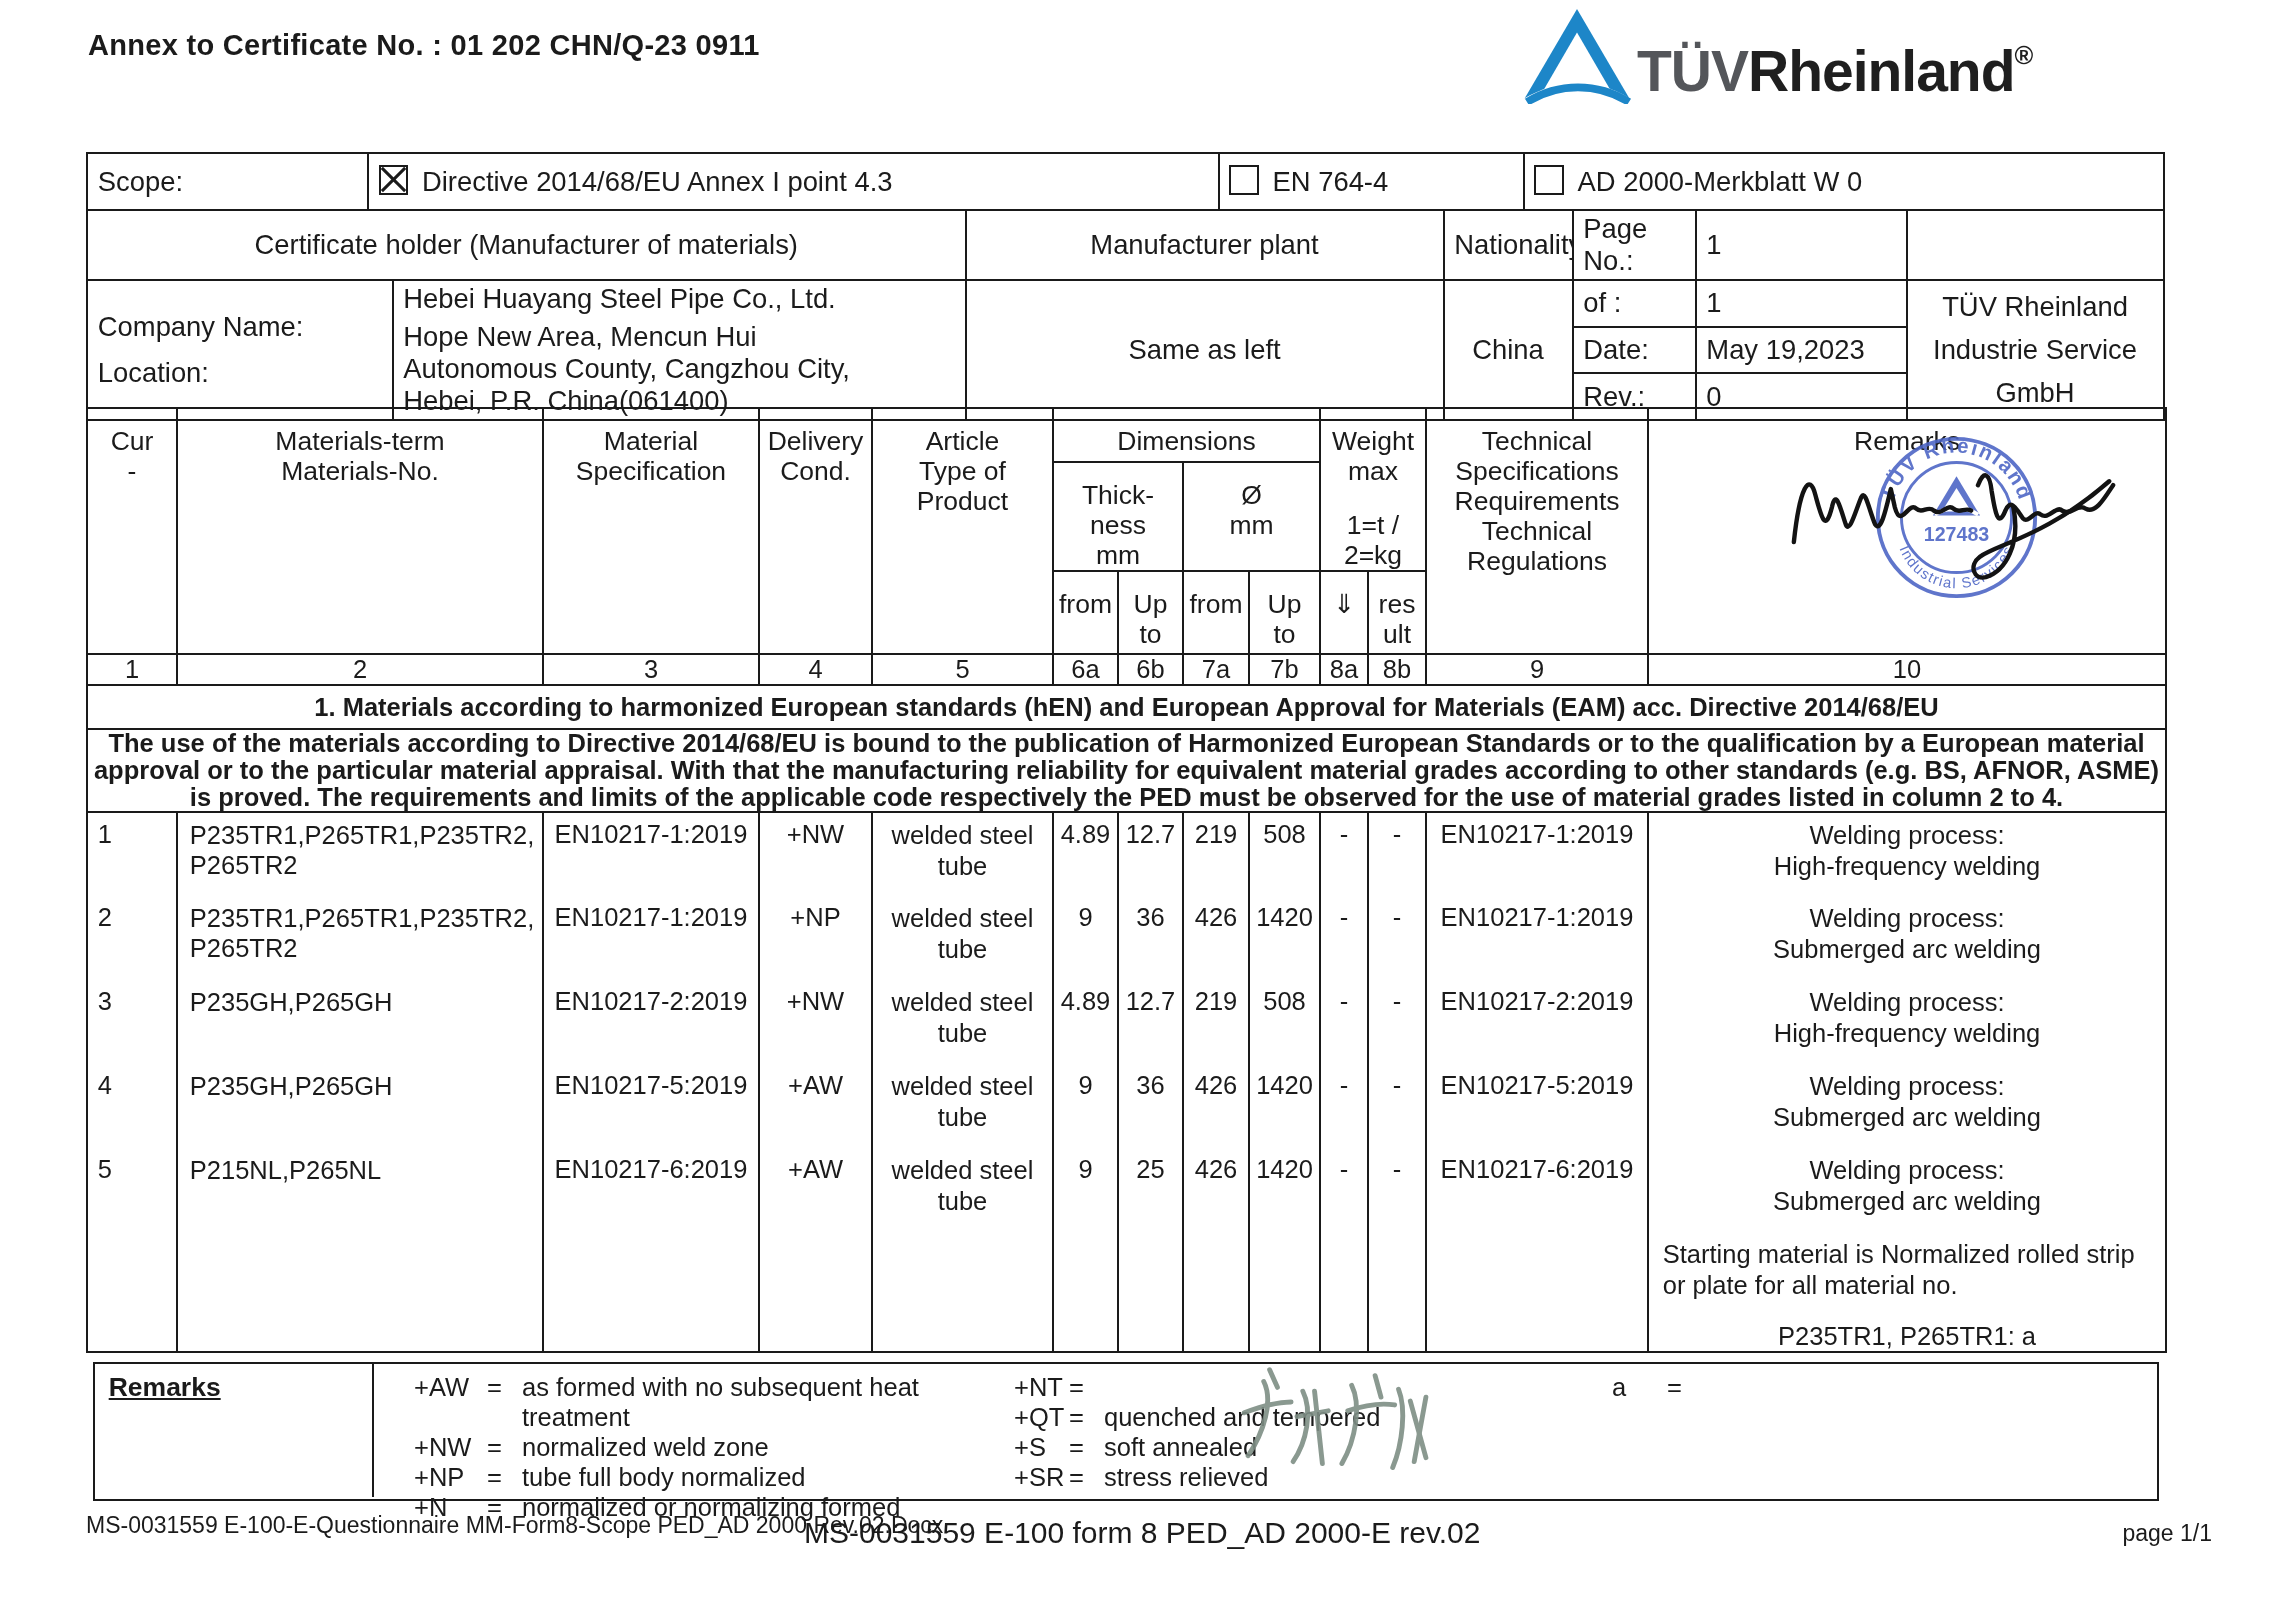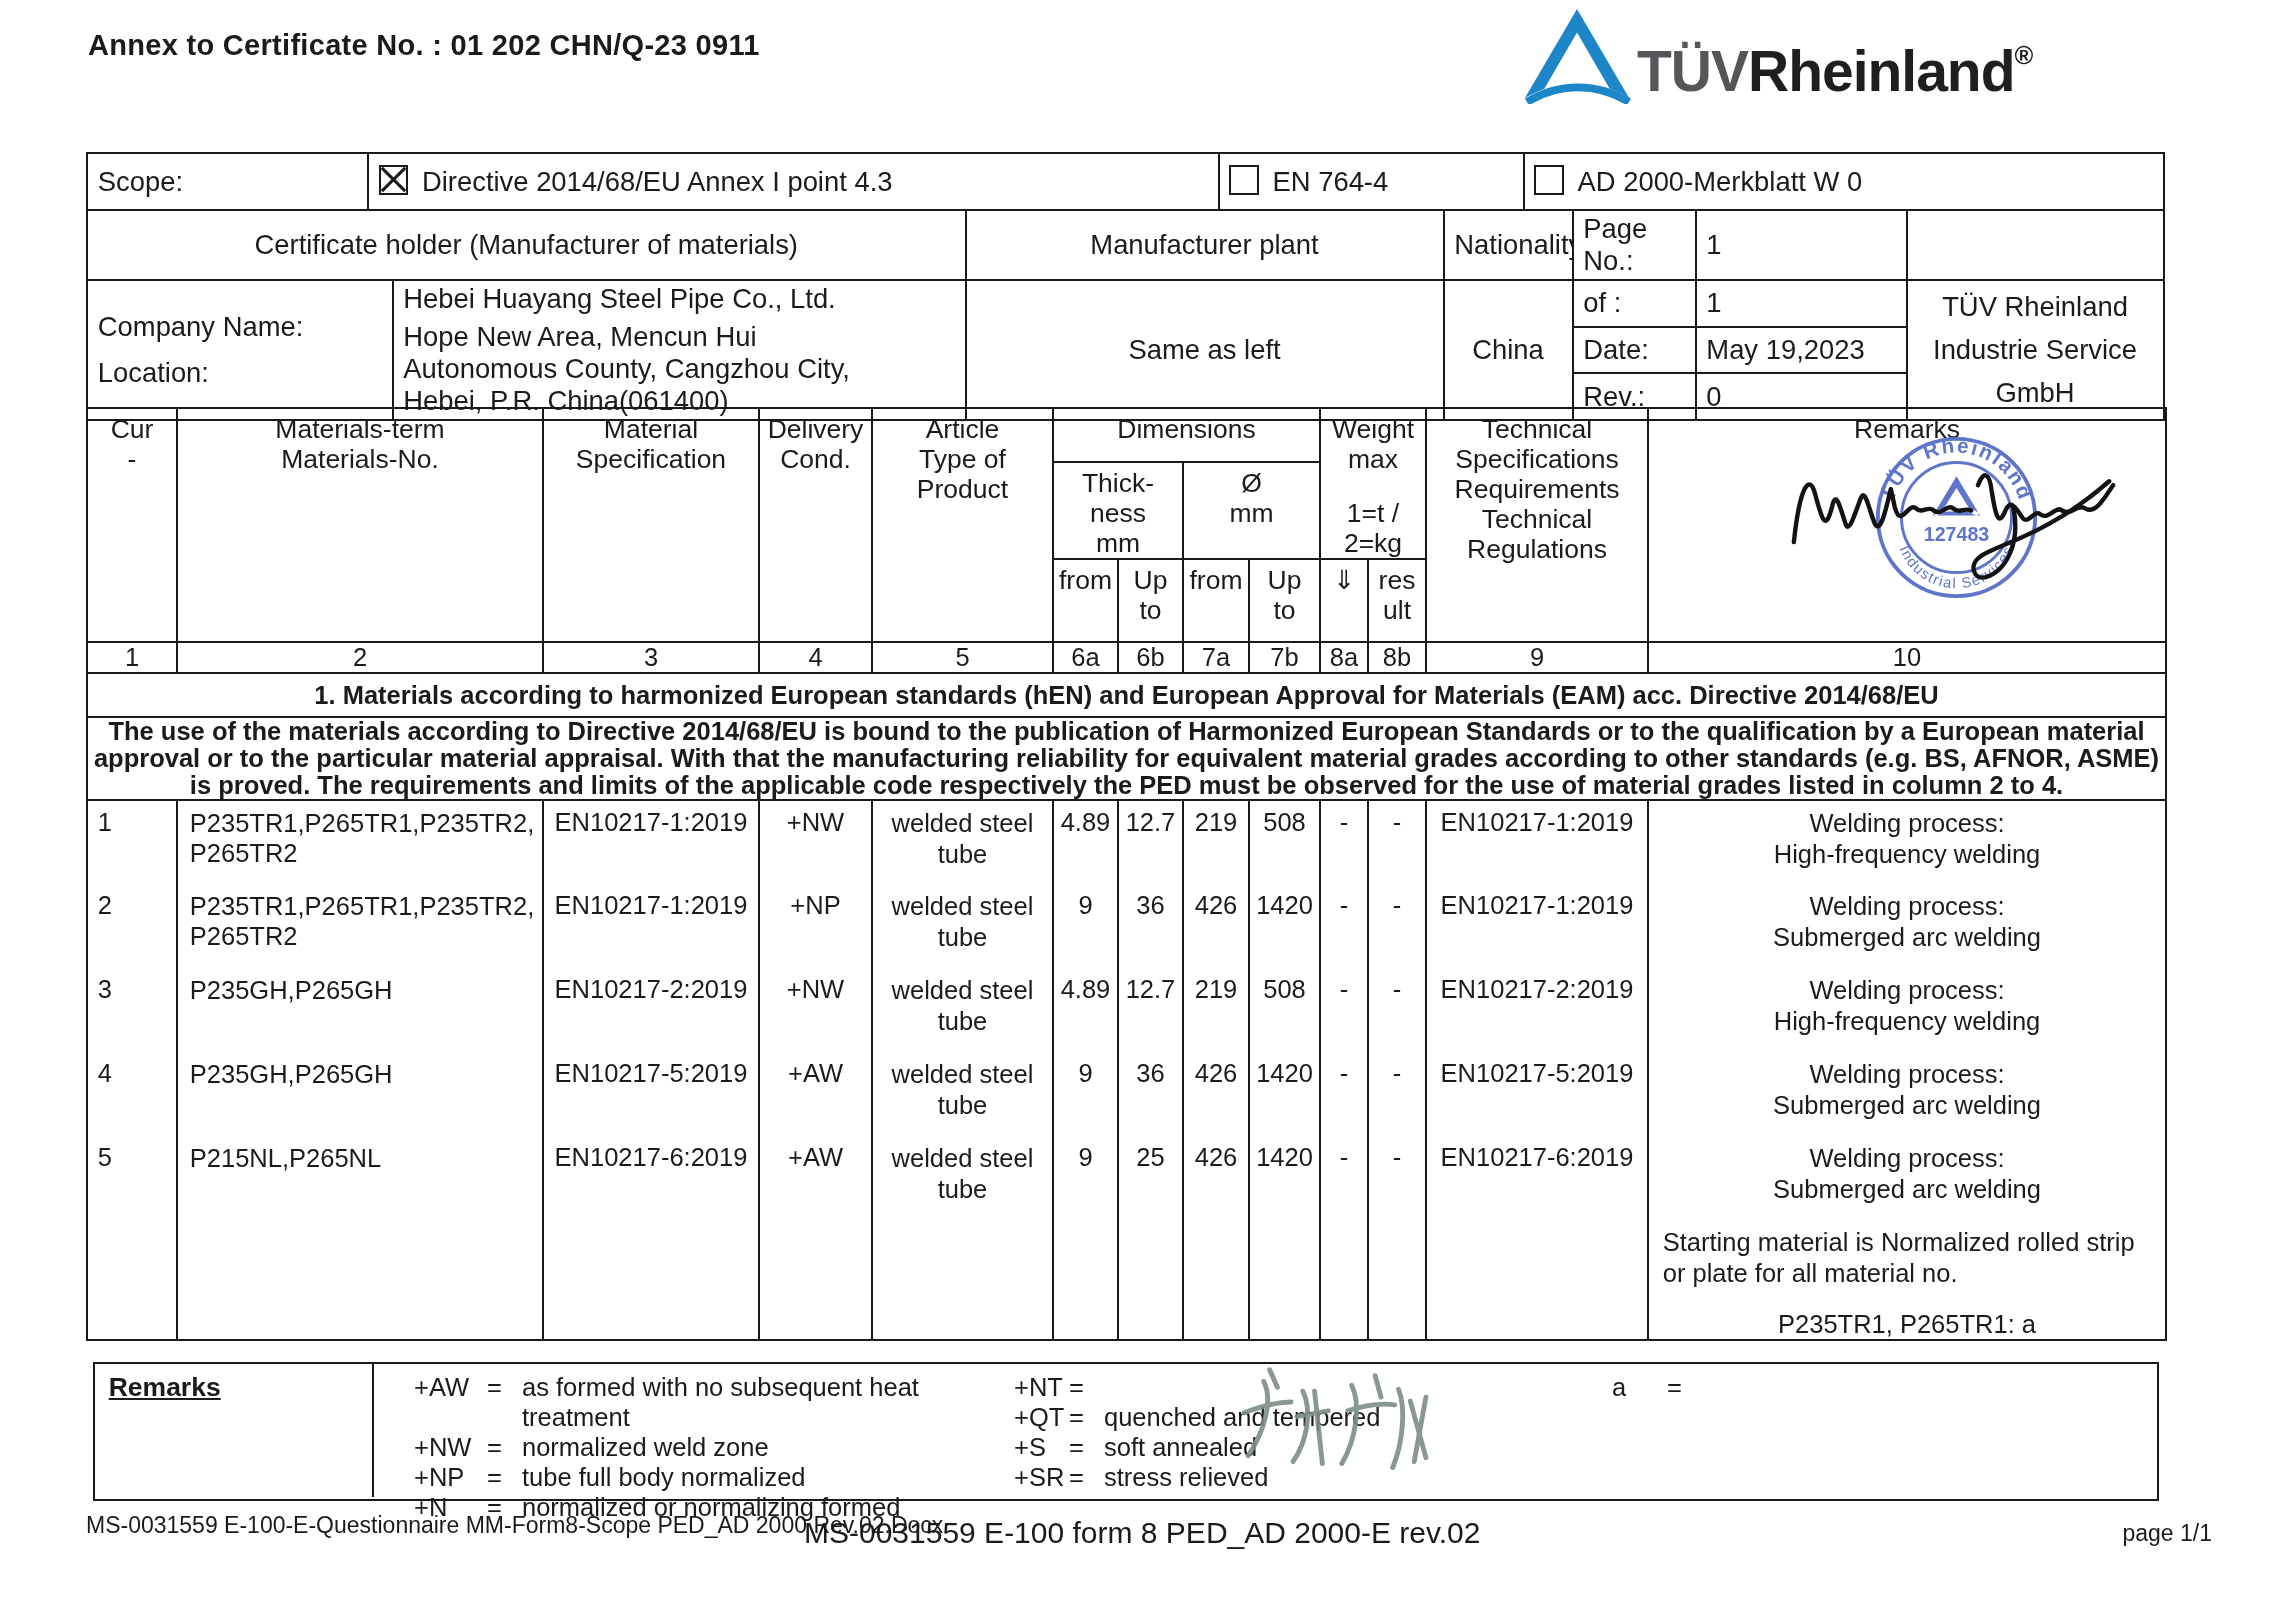--- a/index.html
+++ b/index.html
@@ -29,21 +29,21 @@
   .co-label{margin-bottom:13.7px;}
   .loc-label{margin-top:0;}
   .co-name{margin-bottom:5.9px;}
   .co-loc{width:510px;line-height:32px;}
   td.center-cell{text-align:center;}
   td.meta-l,td.meta-v{font-size:27.4px;}
   td.org-cell{text-align:center;font-size:27.4px;line-height:43px;padding:0 3.9px;}
   
   table.main{position:absolute;left:86px;top:407px;width:2077px;border-collapse:collapse;table-layout:fixed;border:2.9px solid #1a1a1a;}
   table.main td{border:2px solid #1a1a1a;font-size:25.5px;padding:0;vertical-align:middle;text-align:center;overflow:hidden;}
-  table.main td.h{vertical-align:top;padding-top:5px;font-size:26.5px;line-height:30px;}
+  table.main td.h{vertical-align:top;padding-top:17px;font-size:26.5px;line-height:30px;}
   td.h-cur{text-align:left;padding-left:7.8px;}
   .w-unit{margin-top:23.5px;}
   td.nrow{font-size:25.5px;height:26.5px;padding:0 2px;border-bottom:2.9px solid #1a1a1a !important;}
   td.section-title{ text-align:left;font-size:29px;font-weight:bold;padding:2.9px 9.8px;}
   td.section-note{ text-align:justify;font-size:24px;font-weight:bold;line-height:27px;padding:3.9px 11.8px 7.8px 11.8px;border-bottom:2.9px solid #1a1a1a;}
   tr.drow td{border-top:none;border-bottom:none;vertical-align:top;padding-top:6.9px;}
   tr.drow td.c-no{text-align:left;padding-left:9.8px;}
   tr.drow td.c-mat{text-align:left;padding-left:11.8px;line-height:30px;}
   tr.drow td.c-art,tr.drow td.c-rem{line-height:31px;}
   .note1{text-align:left;padding:0 3.9px 0 13.7px;line-height:31px;}

